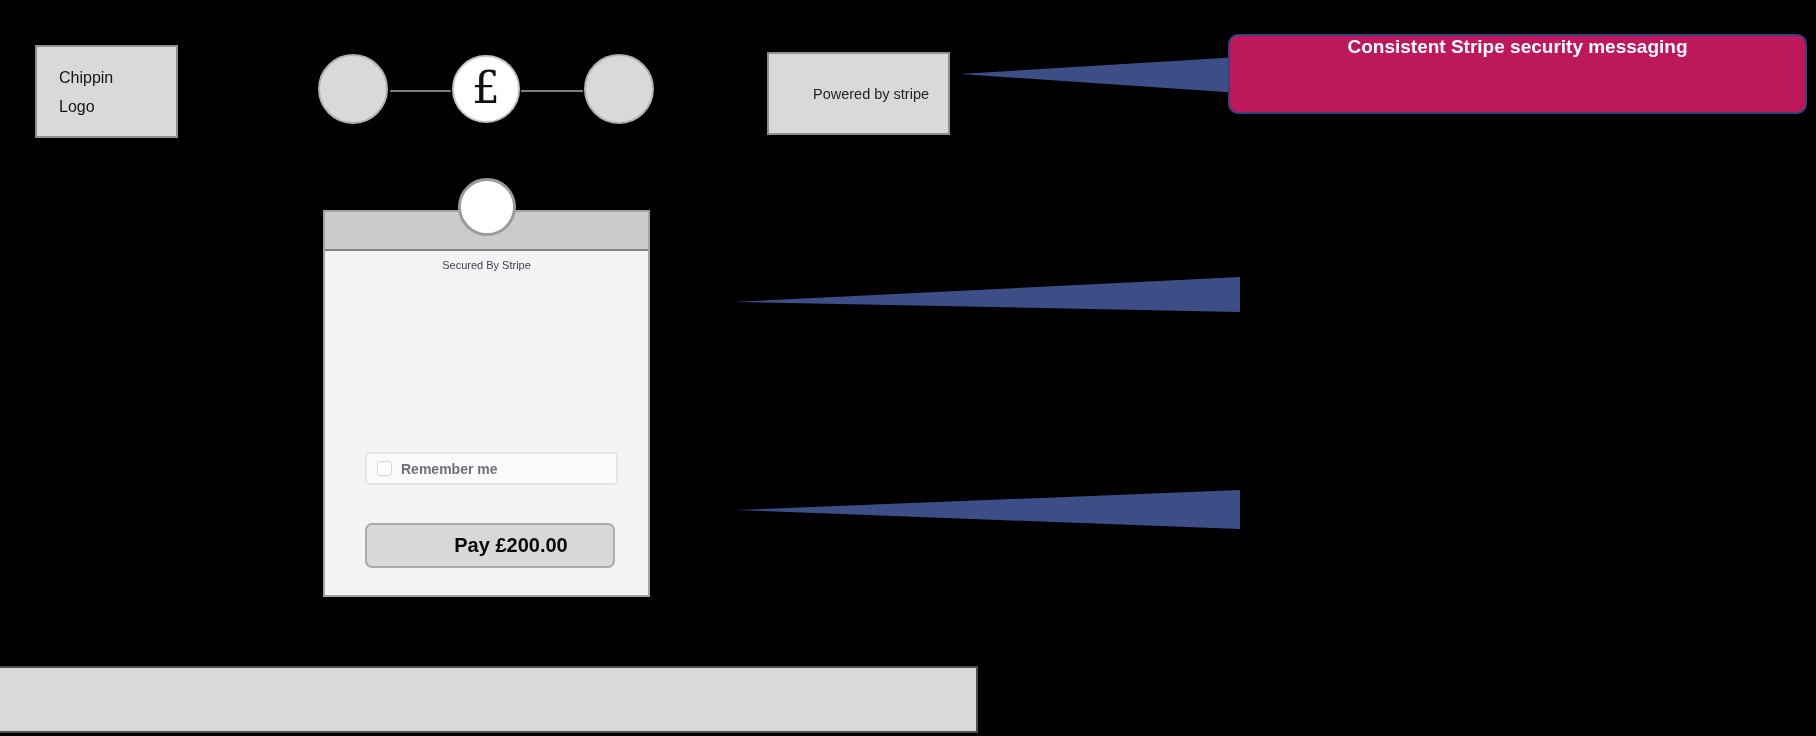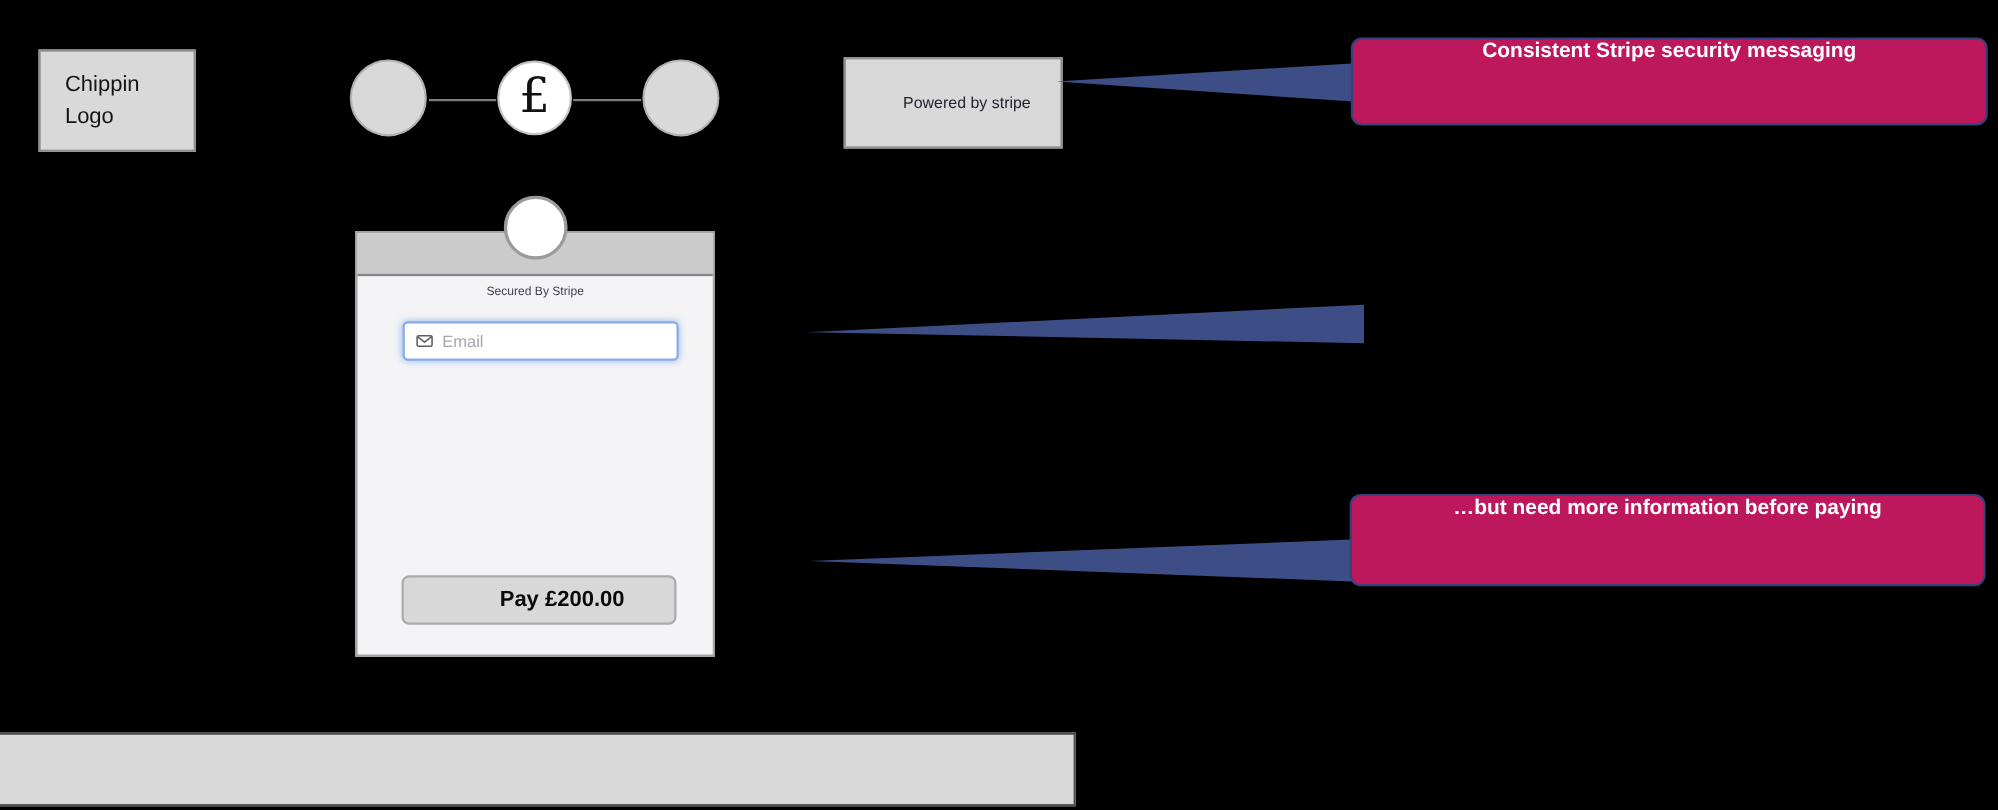--- a/index.html
+++ b/index.html
@@ -11,21 +11,21 @@
     background: #000000;
     overflow: hidden;
     font-family: "Liberation Sans", sans-serif;
   }
 
   
   .logo-box {
     position: absolute; left: 35px; top: 45px; width: 143px; height: 93px;
     background: #d9d9d9; border: 2px solid #8f8f8f;
     display: flex; flex-direction: column; justify-content: center;
-    padding-left: 22px; color: #141414; font-size: 20px; line-height: 29px;
+    padding-left: 22px; color: #141414; font-size: 16px; line-height: 29px;
   }
 
   
   .step-circle {
     position: absolute; border-radius: 50%;
   }
   .step-gray { width: 70px; height: 70px; background: #d9d9d9; border: 2px solid #b2b2b2; top: 54px; }
   .step-left  { left: 318px; }
   .step-right { left: 584px; }
   .step-mid {
@@ -33,21 +33,21 @@
     background: #ffffff; border: 2px solid #c4c4c4;
     display: flex; align-items: center; justify-content: center;
     font-family: "DejaVu Serif", serif; font-size: 44px; color: #111; padding-bottom: 4px;
   }
   .step-line { position: absolute; top: 90px; height: 2px; background: #7d7d7d; }
   .line-1 { left: 390px; width: 61px; }
   .line-2 { left: 521px; width: 62px; }
 
   
   .powered-box {
-    position: absolute; left: 767px; top: 52px; width: 199px; height: 83px;
+    position: absolute; left: 767px; top: 52px; width: 183px; height: 83px;
     background: #d9d9d9; border: 2px solid #909090;
     display: flex; align-items: center; justify-content: center;
     font-size: 14.5px; color: #23232e; padding-left: 25px;
   }
 
   
   .pointer-layer { position: absolute; left: 0; top: 0; pointer-events: none; }
   .callout {
     position: absolute; background: #be185d; border: 2px solid #34437a; border-radius: 10px;
     display: flex; align-items: flex-start; justify-content: center;
@@ -149,38 +149,32 @@
 
   <svg class="pointer-layer" width="1816" height="736" viewBox="0 0 1816 736">
     <polygon points="960,74 1240,57 1240,93" fill="#3d4e87"></polygon>
     <polygon points="734,302 1240,277 1240,312" fill="#3d4e87"></polygon>
     <polygon points="736,510 1240,490 1240,529" fill="#3d4e87"></polygon>
   </svg>
 
   <div class="callout callout-1">
     <span>Consistent Stripe security messaging</span>
   </div>
-  <div class="callout callout-3">
-    <span>…but need more information before paying</span>
-  </div>
 
   <div class="modal">
     <div class="modal-header"></div>
     <div class="modal-avatar"></div>
 
     <div class="secured-note">Secured By Stripe</div>
 
-    <div class="field-wrap email-wrap">
-      <svg class="icon" width="16" height="16" viewBox="0 0 16 16">
-        <rect x="1.2" y="3.2" width="13.6" height="9.6" rx="1.4" fill="none" stroke="currentColor" stroke-width="1.4"></rect>
-        <path d="M1.8 4.2 L8 9 L14.2 4.2" fill="none" stroke="currentColor" stroke-width="1.4" stroke-linecap="round" stroke-linejoin="round"></path>
-      </svg>
-      <input class="mock-input" type="text" placeholder="Email" style="">
-    </div>
 
 
+    <div class="remember-row">
+      <input type="checkbox" class="remember-checkbox" style="">
+      <span class="remember-label">Remember me</span>
+    </div>
 
     <button class="pay-button">Pay £200.00</button>
   </div>
 
   <div class="bottom-bar"></div>
 
 </div>
 
 </body></html>

